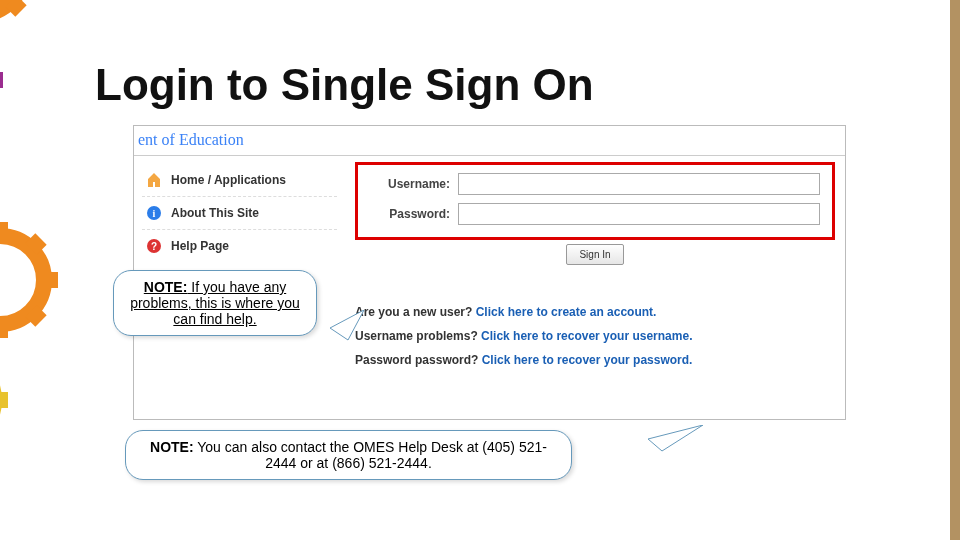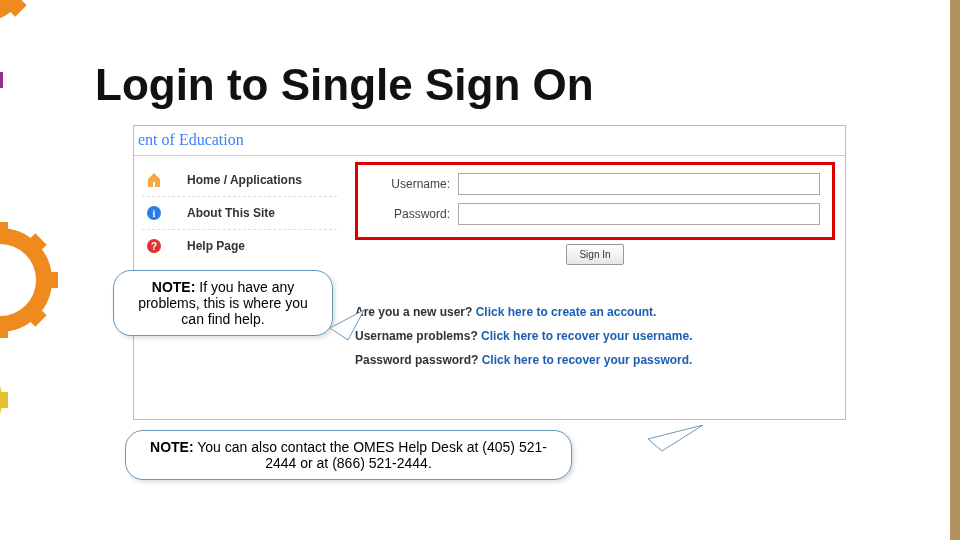--- a/index.html
+++ b/index.html
@@ -52,21 +52,21 @@
   .sidebar {
     width: 212px;
     padding: 10px 8px;
     font-family: Arial, sans-serif;
     font-size: 12px;
     color: #333;
   }
   .side-item {
     display: flex;
     align-items: center;
-    gap: 25px;
+    gap: 9px;
     padding: 6px 4px;
     font-weight: bold;
   }
   .side-sep {
     height: 0;
     border-top: 1px dashed #ddd;
     margin: 2px 0;
   }
   .icon {
     width: 16px;
@@ -86,21 +86,21 @@
     width: 480px;
   }
   .login-row {
     display: flex;
     align-items: center;
     margin-bottom: 8px;
   }
   .login-row label {
     width: 80px;
     text-align: right;
-    font-weight: normal;
+    font-weight: bold;
     margin-right: 8px;
   }
   .login-row input {
     flex: 1;
     height: 22px;
     border: 1px solid #aaa;
     padding: 2px 4px;
   }
   .signin-row {
     width: 480px;
@@ -228,21 +228,21 @@
           <span class="q">Username problems? </span><span class="a">Click here to recover your username.</span>
         </div>
         <div>
           <span class="q">Password password? </span><span class="a">Click here to recover your password.</span>
         </div>
       </div>
     </div>
   </div>
 </div>
 
-<div class="callout" style="top:270px; left:113px; width:220px;">
+<div class="callout" style="top:270px; left:113px; width:204px;text-decoration:underline;">
   <b>NOTE:</b><span>  If you have any problems, this is where you can find help.</span>
 </div>
 <svg class="tail" style="top:310px; left:330px;" width="40" height="40">
   <path d="M0 18 L34 0 L18 30 Z" fill="#fff" stroke="#69b"></path>
 </svg>
 
 <div class="callout" style="top:430px; left:125px; width:447px;">
   <b>NOTE:</b><span>  You can also contact the OMES Help Desk at (405) 521-2444 or at (866) 521-2444.</span>
 </div>
 <svg class="tail" style="top:425px; left:648px;" width="60" height="30">

